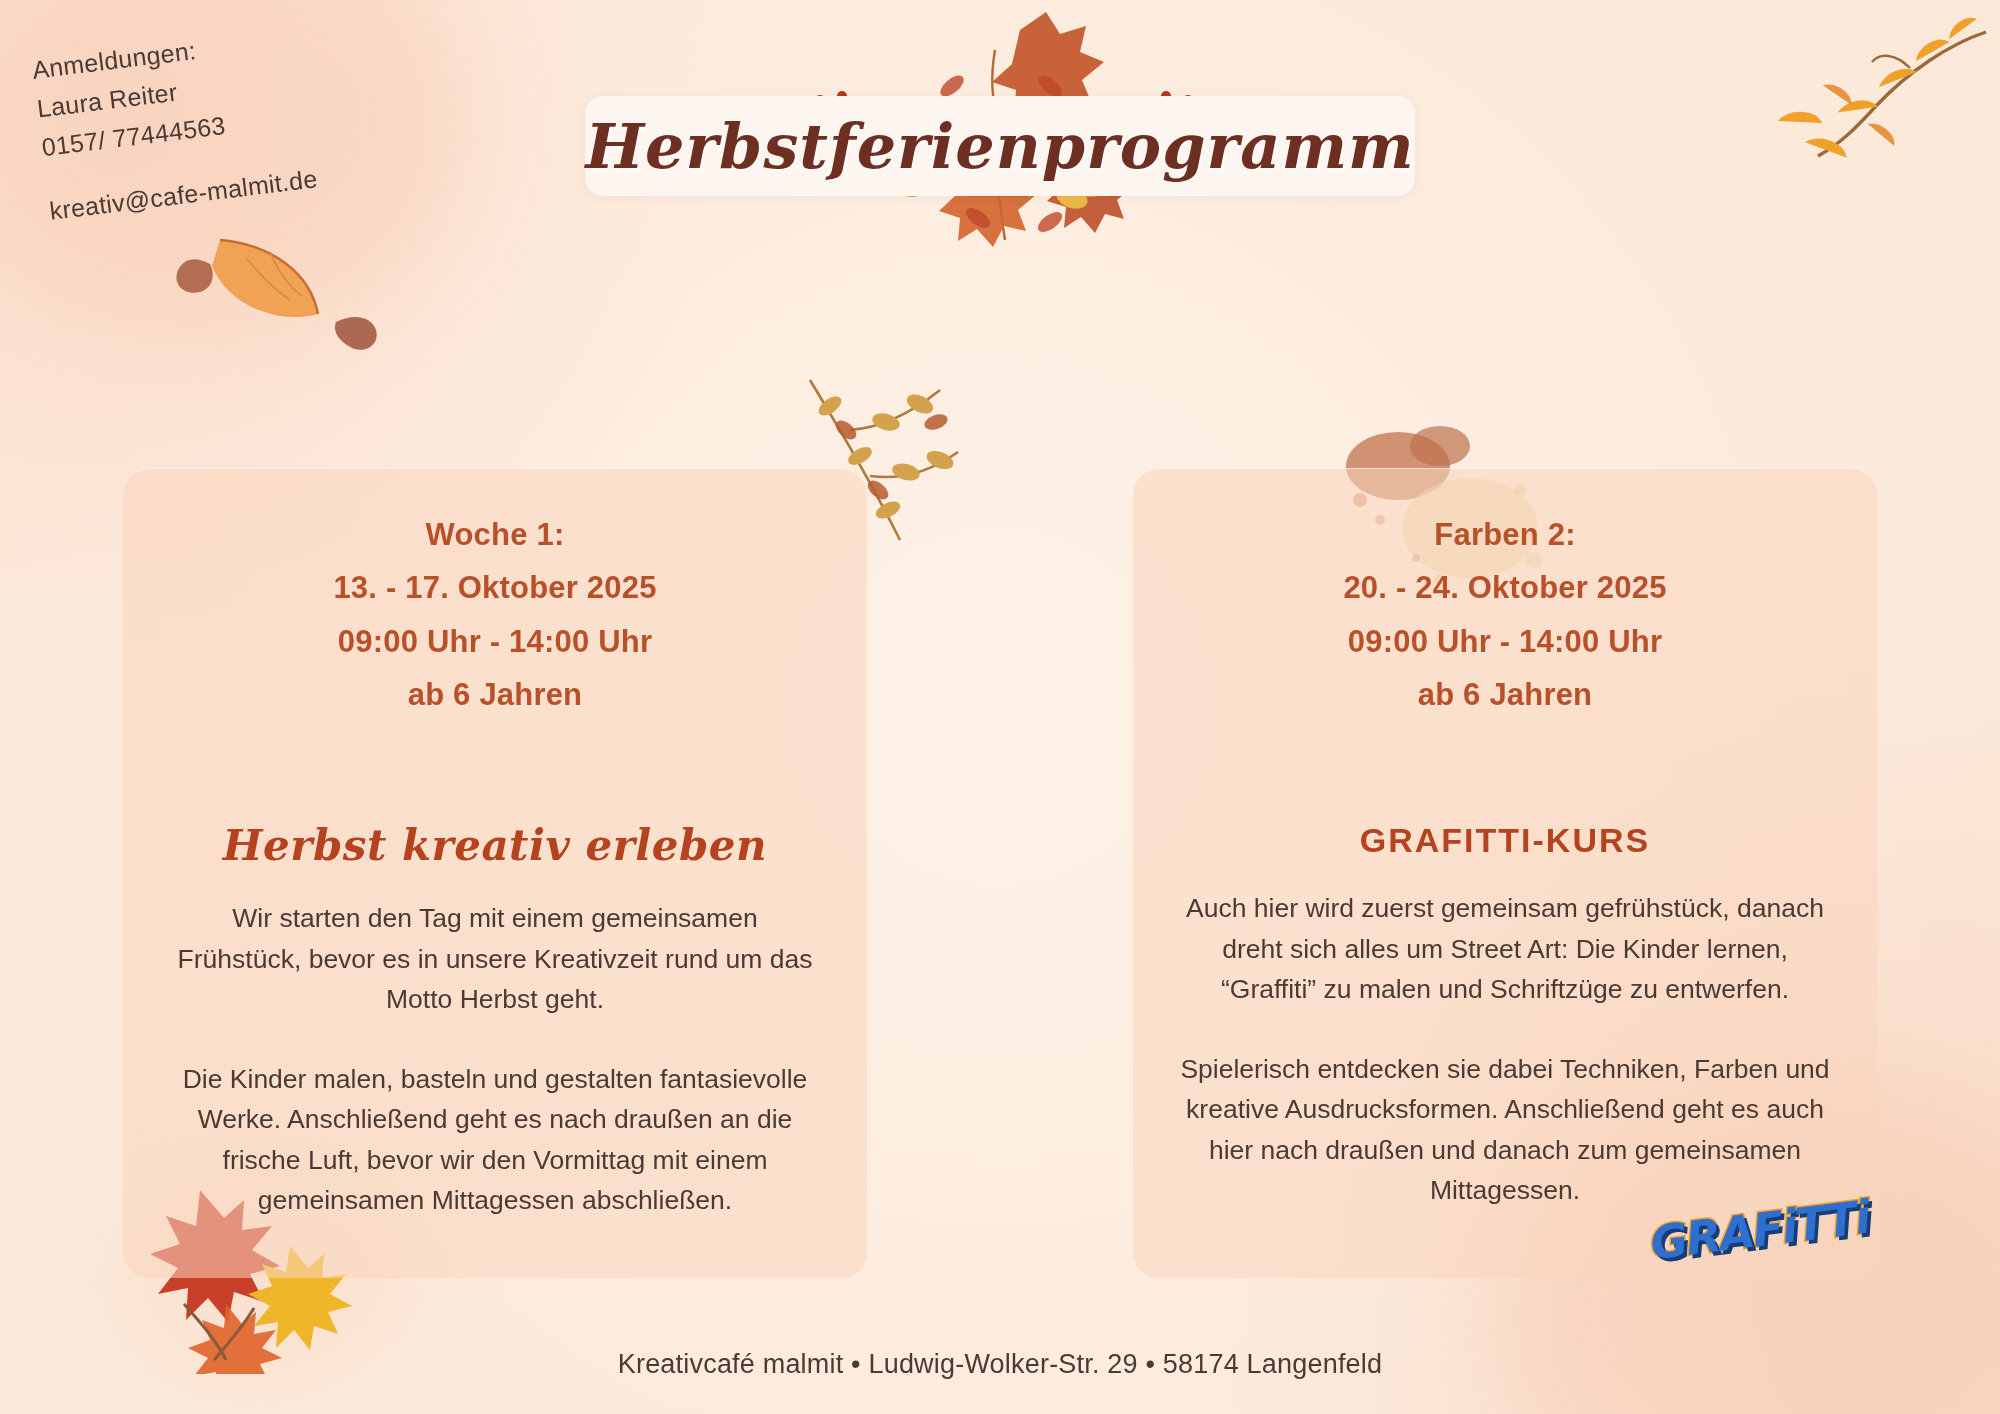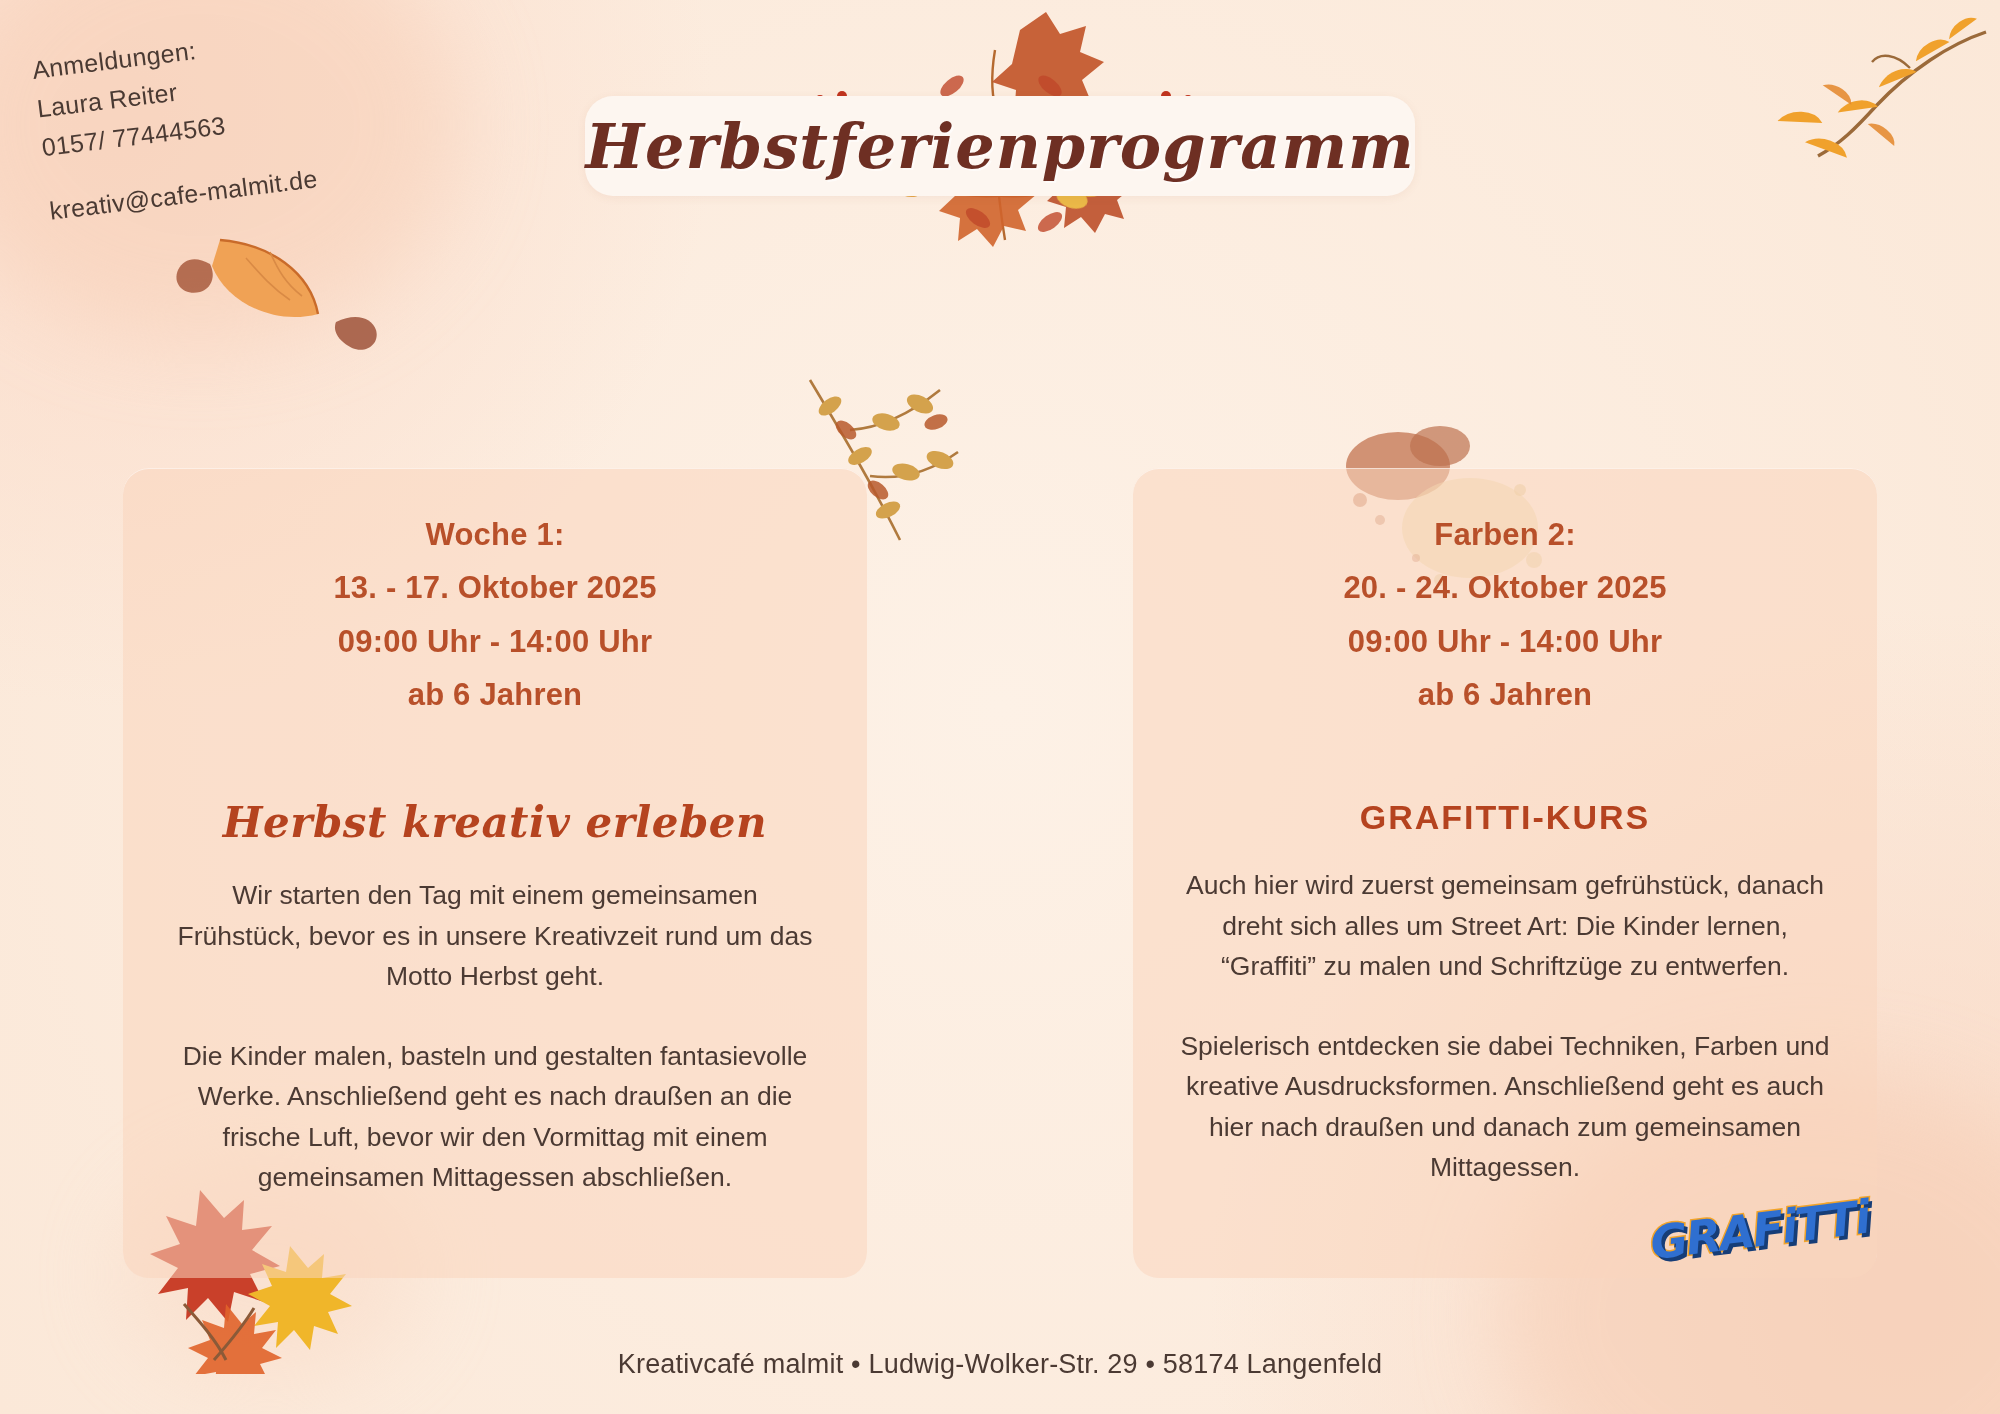--- a/index.html
+++ b/index.html
@@ -53,21 +53,21 @@
 
   
   .title-wrap {
     position: absolute;
     left: 50%;
     top: 96px;
     transform: translateX(-50%);
     width: 830px;
     height: 100px;
     background: #fdf6f0;
-    border-radius: 28px;
+    border-radius: 18px;
     box-shadow: 0 2px 10px rgba(150,90,50,.07);
     display: flex;
     align-items: center;
     justify-content: center;
     z-index: 4;
   }
   .title {
     font-family: "DejaVu Serif", serif;
     font-style: italic;
     font-weight: bold;
@@ -108,21 +108,21 @@
 
   .card-head {
     color: #b8502a;
     font-weight: bold;
     font-size: 31px;
     line-height: 1.72;
     letter-spacing: .2px;
   }
 
   .card-subtitle {
-    margin-top: 77px;
+    margin-top: 100px;
     color: #b5431f;
     font-size: 42px;
   }
   .card-subtitle.script {
     font-family: "DejaVu Serif", serif;
     font-style: italic;
     font-weight: bold;
     letter-spacing: .5px;
   }
   .card-subtitle.graffiti {

